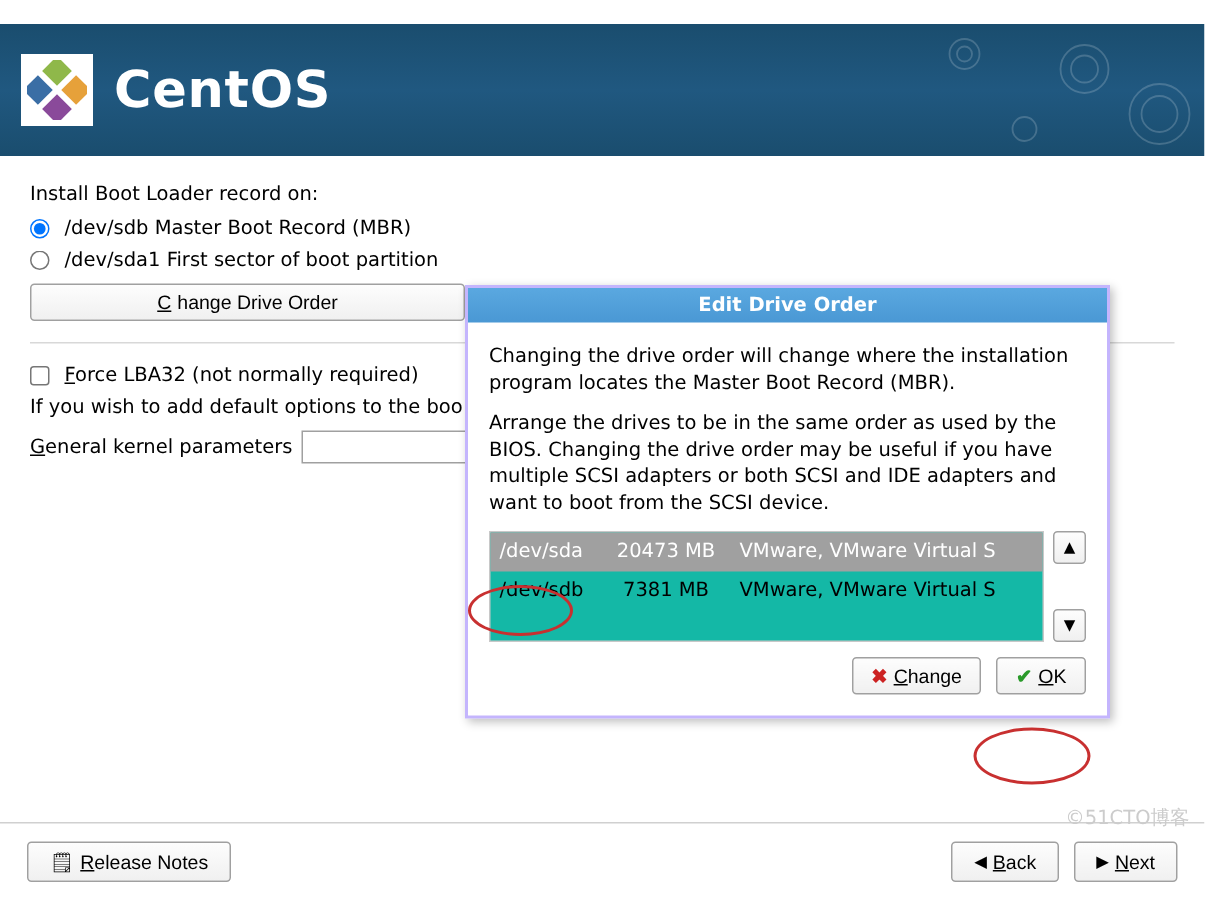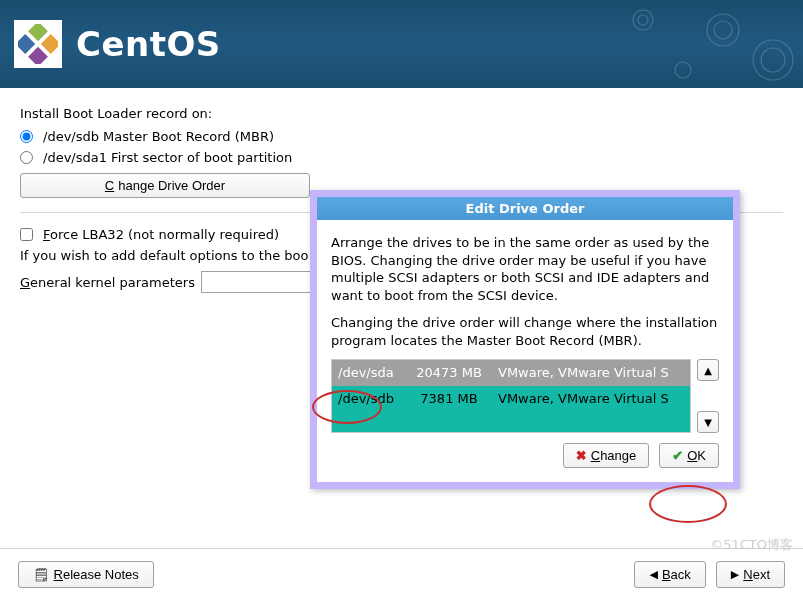--- a/index.html
+++ b/index.html
@@ -13,20 +13,21 @@
   overflow: hidden;
   position: relative;
 }
 .header {
   background: linear-gradient(to bottom, #1a4d6e 0%, #205880 50%, #1a4d6e 100%);
   height: 88px;
   display: flex;
   align-items: center;
   padding-left: 14px;
   position: relative;
+  margin-top: 16px;
 }
 .header .swirl {
   position: absolute; right: 0; top: 0; width: 200px; height: 88px;
   opacity: 0.18;
 }
 .logo-box {
   width: 48px; height: 48px;
   background: #fff;
   display: flex; align-items: center; justify-content: center;
   margin-right: 14px;
@@ -59,21 +60,21 @@
   border: 1px solid #a0a0a0; height: 22px; padding: 2px 4px; font-size: 13px;
 }
 .under { text-decoration: underline; }
 
 
 .dialog {
   position: absolute;
   left: 310px; top: 190px;
   width: 430px;
   background: #fff;
-  border: 7px solid #c4b5fd;
+  border: 2px solid #c4b5fd;
   box-shadow: 2px 2px 6px rgba(0,0,0,0.25);
 }
 .dialog-title {
   background: linear-gradient(#5aa8e0,#4a98d4);
   color: #fff;
   font-weight: bold;
   text-align: center;
   padding: 4px 0;
   font-size: 13px;
 }
@@ -194,22 +195,22 @@
 
   <div class="kernel-row">
     <span><span class="under">G</span><span>eneral kernel parameters</span></span>
     <input class="text-input" style="width: 110px;" value="">
   </div>
 </div>
 
 <div class="dialog">
   <div class="dialog-title">Edit Drive Order</div>
   <div class="dialog-body">
+    <p>Changing the drive order will change where the installation program locates the Master Boot Record (MBR).</p>
     <p>Arrange the drives to be in the same order as used by the BIOS. Changing the drive order may be useful if you have multiple SCSI adapters or both SCSI and IDE adapters and want to boot from the SCSI device.</p>
-    <p>Changing the drive order will change where the installation program locates the Master Boot Record (MBR).</p>
 
     <div class="drive-table-wrap">
       <div class="drive-table">
         <div class="drive-row sel">
           <span>/dev/sda</span>
           <span>20473 MB</span>
           <span>VMware, VMware Virtual S</span>
         </div>
         <div class="drive-row">
           <span>/dev/sdb</span>

